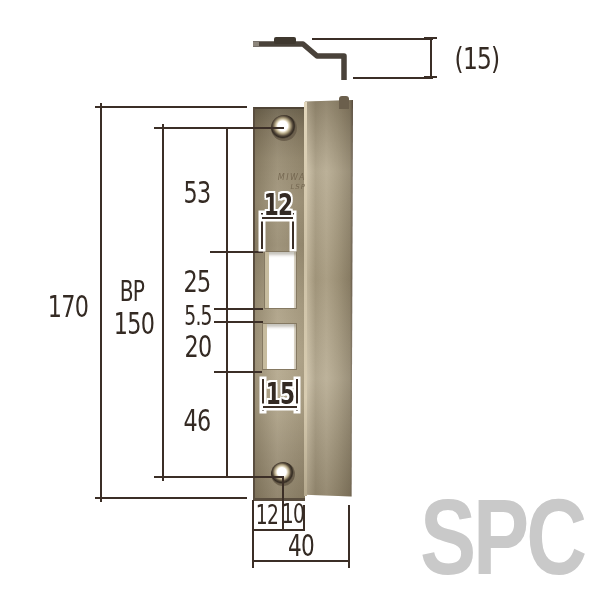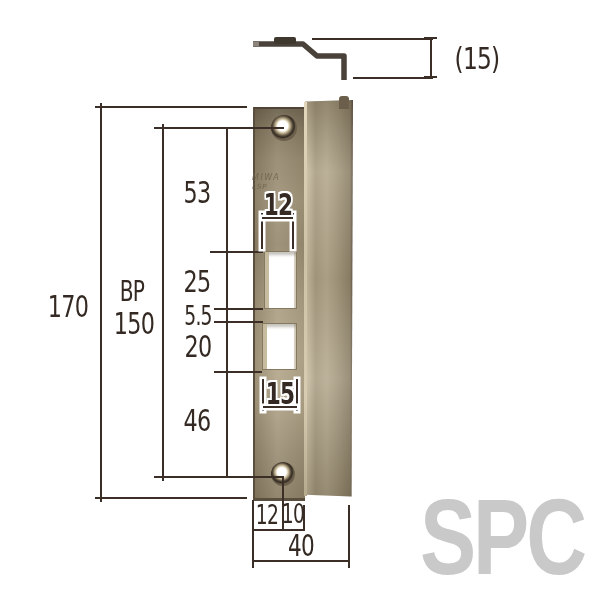--- a/index.html
+++ b/index.html
@@ -44,21 +44,21 @@
     background:#6b5f4c;border-radius:3px 3px 0 0;}
   .hole{position:absolute;background:#ffffff;z-index:3;border:1px solid #857962;box-sizing:border-box;
     box-shadow:inset 4px 0 0 rgba(196,184,154,.95),inset 0 3px 3px rgba(90,80,60,.35),inset -2px 0 0 rgba(196,184,154,.5);}
   .hole.latch{left:264px;top:251px;width:33px;height:58px;}
   .hole.dead{left:262px;top:323px;width:35px;height:47px;}
   .screw{position:absolute;border-radius:50%;z-index:4;}
   .screw.top{left:271px;top:115px;width:26px;height:26px;
     background:radial-gradient(circle at 45% 42%,#ffffff 0 5px,#e9e0c9 6px,#a59877 8px,#574b3c 10px,#332b22 11.5px,#6b5f4c 13px);}
   .screw.bottom{left:271px;top:462px;width:24px;height:24px;
     background:radial-gradient(circle at 45% 42%,#ffffff 0 4.5px,#e9e0c9 5.5px,#a59877 7.5px,#574b3c 9px,#332b22 10.5px,#6b5f4c 12px);}
-  .engraving{position:absolute;left:252px;top:173px;width:46px;z-index:4;text-align:left;
+  .engraving{position:absolute;left:260px;top:173px;width:46px;z-index:4;text-align:right;
     color:#6d5f49;opacity:.8;line-height:1.2;font-style:italic;}
   .engraving .l1{font-size:8px;letter-spacing:1.5px;}
   .engraving .l2{font-size:7px;letter-spacing:1px;}
   
   .profile-svg{position:absolute;left:245px;top:28px;z-index:2;}
   
   .watermark{
     position:absolute;left:420px;top:483px;z-index:0;
     font-family:"Liberation Sans","DejaVu Sans",sans-serif;
     font-size:108px;font-weight:bold;color:#c9c9c9;letter-spacing:-4px;

